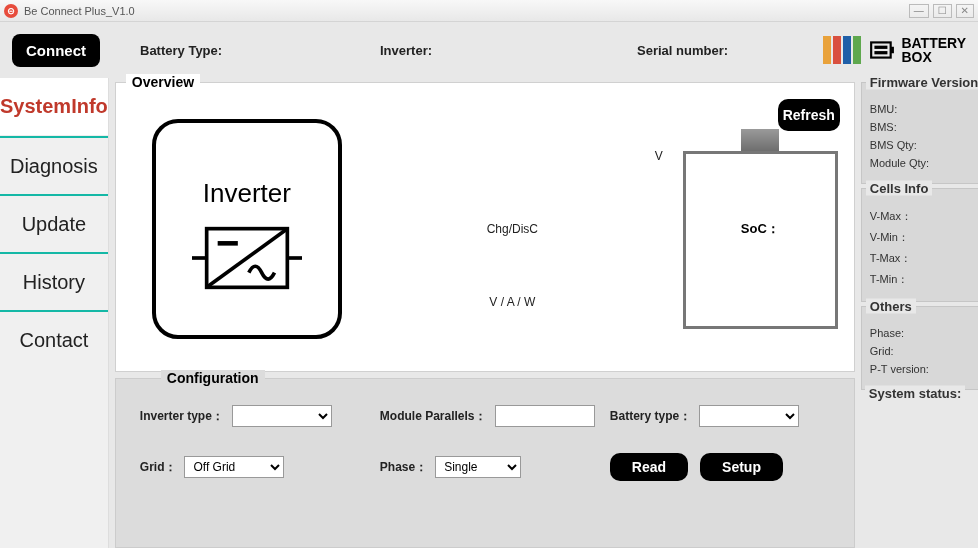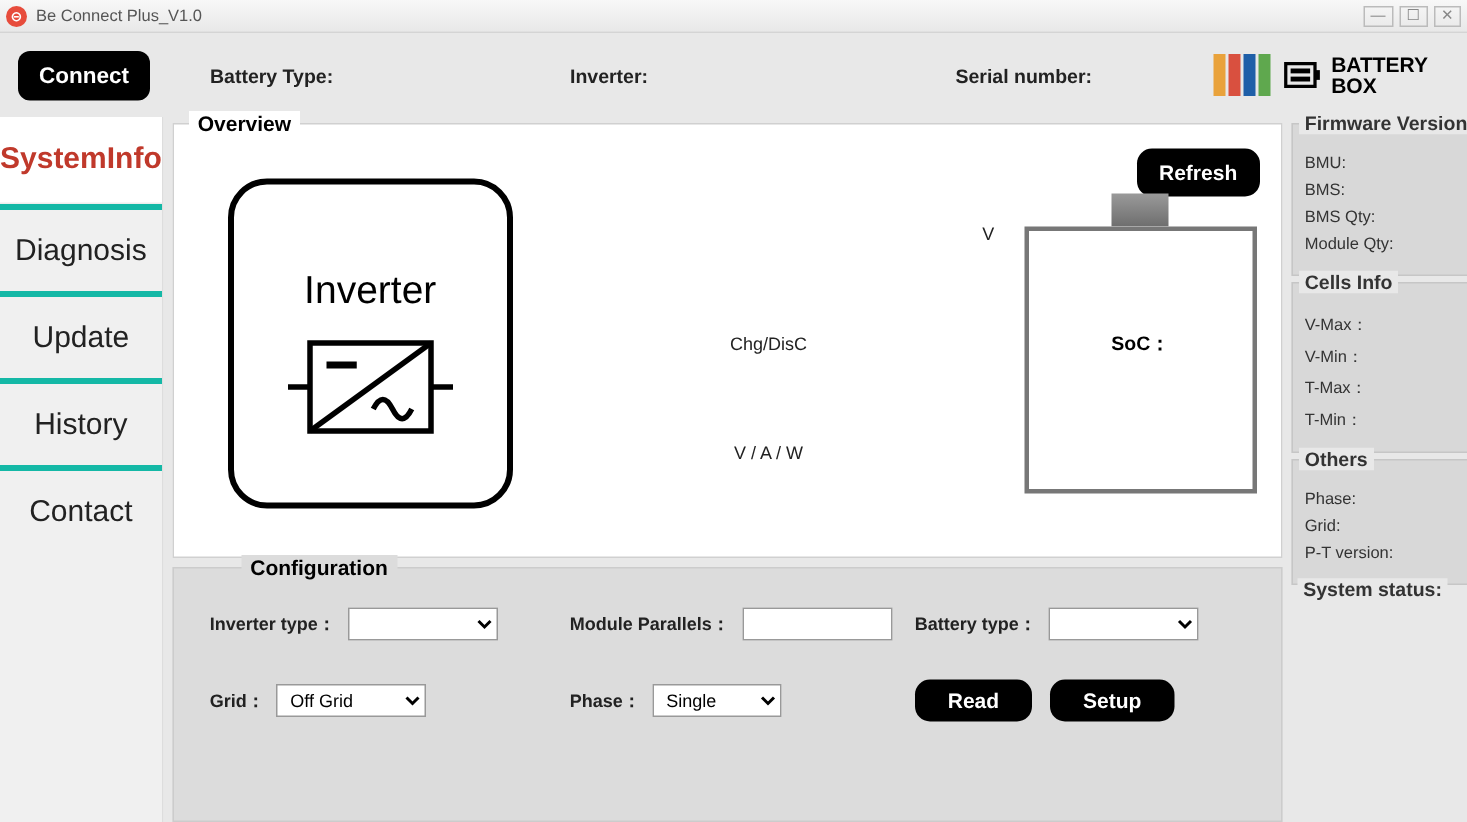--- a/index.html
+++ b/index.html
@@ -9,37 +9,37 @@
   .titlebar .icon-circle { width: 14px; height: 14px; border-radius: 50%; background: #e74c3c; margin-right: 6px; display:inline-flex; align-items:center; justify-content:center; color:#fff; font-size:9px; font-weight:bold; }
   .win-controls { margin-left: auto; display:flex; gap:4px; color:#888; font-size:10px; }
   .win-controls span { border:1px solid #bbb; padding:0 4px; line-height:12px; }
   
   .topbar { height: 56px; background: #e8e8e8; display: flex; align-items: center; padding: 0 12px; position: relative; }
   .connect-btn { background: #000; color: #fff; font-weight: bold; font-size: 15px; padding: 8px 14px; border: none; border-radius: 8px; cursor: pointer; }
   .top-label { font-size: 13px; font-weight: bold; color: #222; }
   .top-label.bt { margin-left: 40px; }
   .top-label.inv { position: absolute; left: 380px; }
   .top-label.sn { position: absolute; left: 620px; margin-left: 17px; }
-  .logo-block { position: absolute; right: 26px; display:flex; align-items:center; gap:8px; }
+  .logo-block { position: absolute; right: 12px; display:flex; align-items:center; gap:8px; }
   .logo-bars { display:flex; gap:2px; }
   .logo-bars span { width: 8px; height: 28px; display:inline-block; }
   .logo-bars .o { background:#e9a23b; }
   .logo-bars .r { background:#d9503f; }
   .logo-bars .b { background:#1f5fa8; }
   .logo-bars .g { background:#5fa84e; }
   .logo-bb { display:flex; align-items:center; gap:6px; }
   .logo-bb svg { width:26px; height:26px; }
   .logo-txt { font-weight: bold; font-size: 14px; line-height: 1; }
   
   .main { display:flex; height: calc(100% - 78px); }
   
   .sidebar { width: 120px; background: #f0f0f0; border-right: 1px solid #ddd; display:flex; flex-direction:column; }
   .side-item { height: 58px; display:flex; align-items:center; justify-content:center; font-size:20px; color:#222; cursor:pointer; }
   .side-item.active { background: #fff; color:#c0392b; font-weight:bold; border-bottom:1px solid #eee; }
-  .side-item + .side-item { border-top: 4px solid #14b8a6; }
+  .side-item + .side-item { border-top: 2px solid #14b8a6; }
   
   .content { flex:1; background:#e8e8e8; padding: 4px 6px 0 6px; display:flex; gap:6px; }
   .center-col { flex:1; display:flex; flex-direction:column; gap:6px; }
   .right-col { width: 150px; display:flex; flex-direction:column; gap:4px; }
   
   .panel { background:#fff; border:1px solid #d0d0d0; position:relative; }
   .panel-title { position:absolute; top:-1px; left:10px; background:#fff; padding:0 6px; font-size:14px; font-weight:bold; transform:translateY(-50%); }
   
   .overview { height: 290px; padding: 14px 16px 10px 16px; display:flex; align-items:center; }
   .inverter-box { width: 190px; height: 220px; border:4px solid #000; border-radius: 26px; display:flex; flex-direction:column; align-items:center; justify-content:center; gap:10px; margin-left: 20px; }
@@ -48,21 +48,21 @@
   .inverter-symbol svg { width:100%; height:100%; }
   
   .mid-info { flex:1; display:flex; flex-direction:column; align-items:center; justify-content:space-around; height: 220px; font-size:12px; color:#222; }
   .mid-info .v-row { align-self:flex-end; margin-right: 20px; }
   
   .battery-box { position:relative; width: 155px; height: 200px; }
   .battery-body { position:absolute; top:22px; left:0; right:0; bottom:0; border:3px solid #777; background:#fff; }
   .battery-cap  { position:absolute; top:0; left:50%; transform:translateX(-50%); width:38px; height:22px; background:linear-gradient(#9a9a9a,#6e6e6e); }
   .battery-soc  { position:absolute; top:50%; left:0; right:0; text-align:center; font-size:13px; font-weight:bold; transform:translateY(-50%); }
   
-  .refresh-btn { position:absolute; top:16px; right:14px; background:#000; color:#fff; font-weight:bold; border:none; border-radius:10px; padding:8px 15px; font-size:14px; cursor:pointer; }
+  .refresh-btn { position:absolute; top:16px; right:14px; background:#000; color:#fff; font-weight:bold; border:none; border-radius:10px; padding:8px 5px; font-size:14px; cursor:pointer; }
   
   .config { flex:1; background:#dcdcdc; border:1px solid #ccc; padding: 26px 24px 10px 24px; position:relative; }
   .config .panel-title { background:#dcdcdc;margin-left:35px; }
   .config-row { display:flex; align-items:center; margin-bottom: 26px; }
   .cfg-label { font-size:12px; font-weight:bold; color:#222; }
   .cfg-cell { display:flex; align-items:center; gap:8px; }
   .cfg-cell.c1 { width: 240px; }
   .cfg-cell.c2 { width: 230px; }
   .cfg-cell.c3 { width: 220px; }
   select.cfg, input.cfg { height:22px; border:1px solid #999; background:#fff; font-size:12px; padding:0 4px; }

